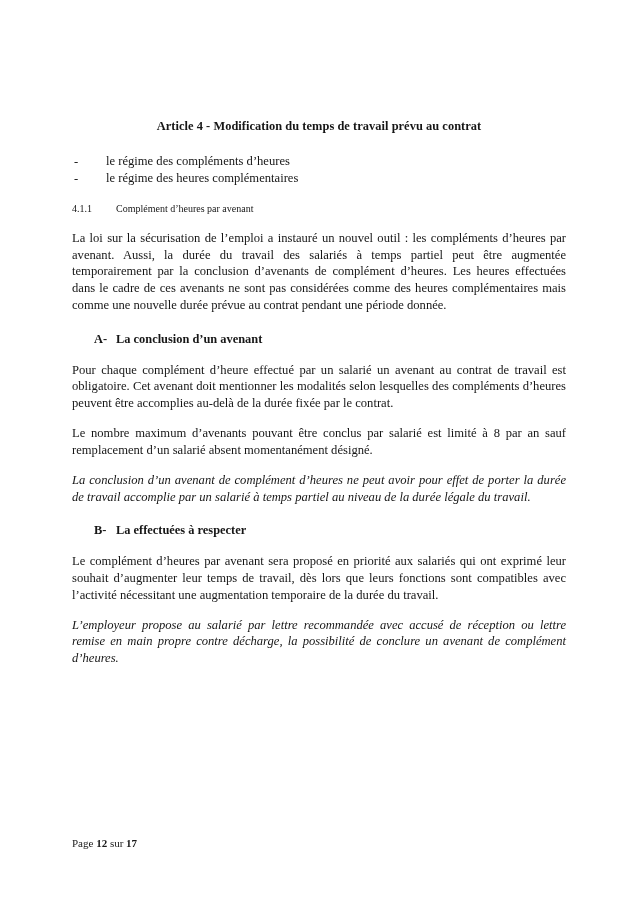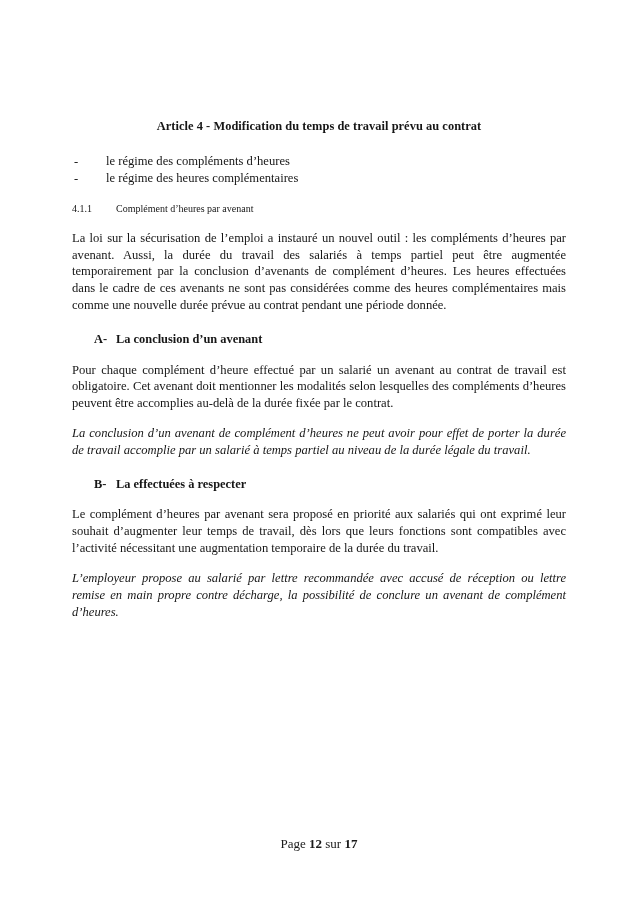--- a/index.html
+++ b/index.html
@@ -91,22 +91,22 @@
   h4.letter-heading .letter {
     display: inline-block;
     min-width: 22px;
   }
 
   .footer {
     position: absolute;
     left: 72px;
     right: 72px;
     top: 836px;
-    text-align: center;
-    font-size: 13px;
+    text-align: left;
+    font-size: 11px;
     line-height: 1.3;
     color: #1a1a1a;
   }
   .footer b { font-weight: bold; }
 </style>
 </head>
 <body>
 
 <div class="page">
 
@@ -132,20 +132,21 @@
     </h3>
 
     <p class="body">La loi sur la sécurisation de l’emploi a instauré un nouvel outil : les compléments d’heures par avenant. Aussi, la durée du travail des salariés à temps partiel peut être augmentée temporairement par la conclusion d’avenants de complément d’heures. Les heures effectuées dans le cadre de ces avenants ne sont pas considérées comme des heures complémentaires mais comme une nouvelle durée prévue au contrat pendant une période donnée.</p>
 
     <h4 class="letter-heading">
       <span class="letter">A-</span><span>La conclusion d’un avenant</span>
     </h4>
 
     <p class="body">Pour chaque complément d’heure effectué par un salarié un avenant au contrat de travail est obligatoire. Cet avenant doit mentionner les modalités selon lesquelles des compléments d’heures peuvent être accomplies au-delà de la durée fixée par le contrat.</p>
 
+    <p class="body">Le nombre maximum d’avenants pouvant être conclus par salarié est limité à 8 par an sauf remplacement d’un salarié absent momentanément désigné.</p>
 
 
     <p class="body tight">La conclusion d’un avenant de complément d’heures ne peut avoir pour effet de porter la durée de travail accomplie par un salarié à temps partiel au niveau de la durée légale du travail.</p>
 
     <h4 class="letter-heading">
       <span class="letter">B-</span><span>La effectuées à respecter</span>
     </h4>
 
     <p class="body">Le complément d’heures par avenant sera proposé en priorité aux salariés qui ont exprimé leur souhait d’augmenter leur temps de travail, dès lors que leurs fonctions sont compatibles avec l’activité nécessitant une augmentation temporaire de la durée du travail.</p>
 

